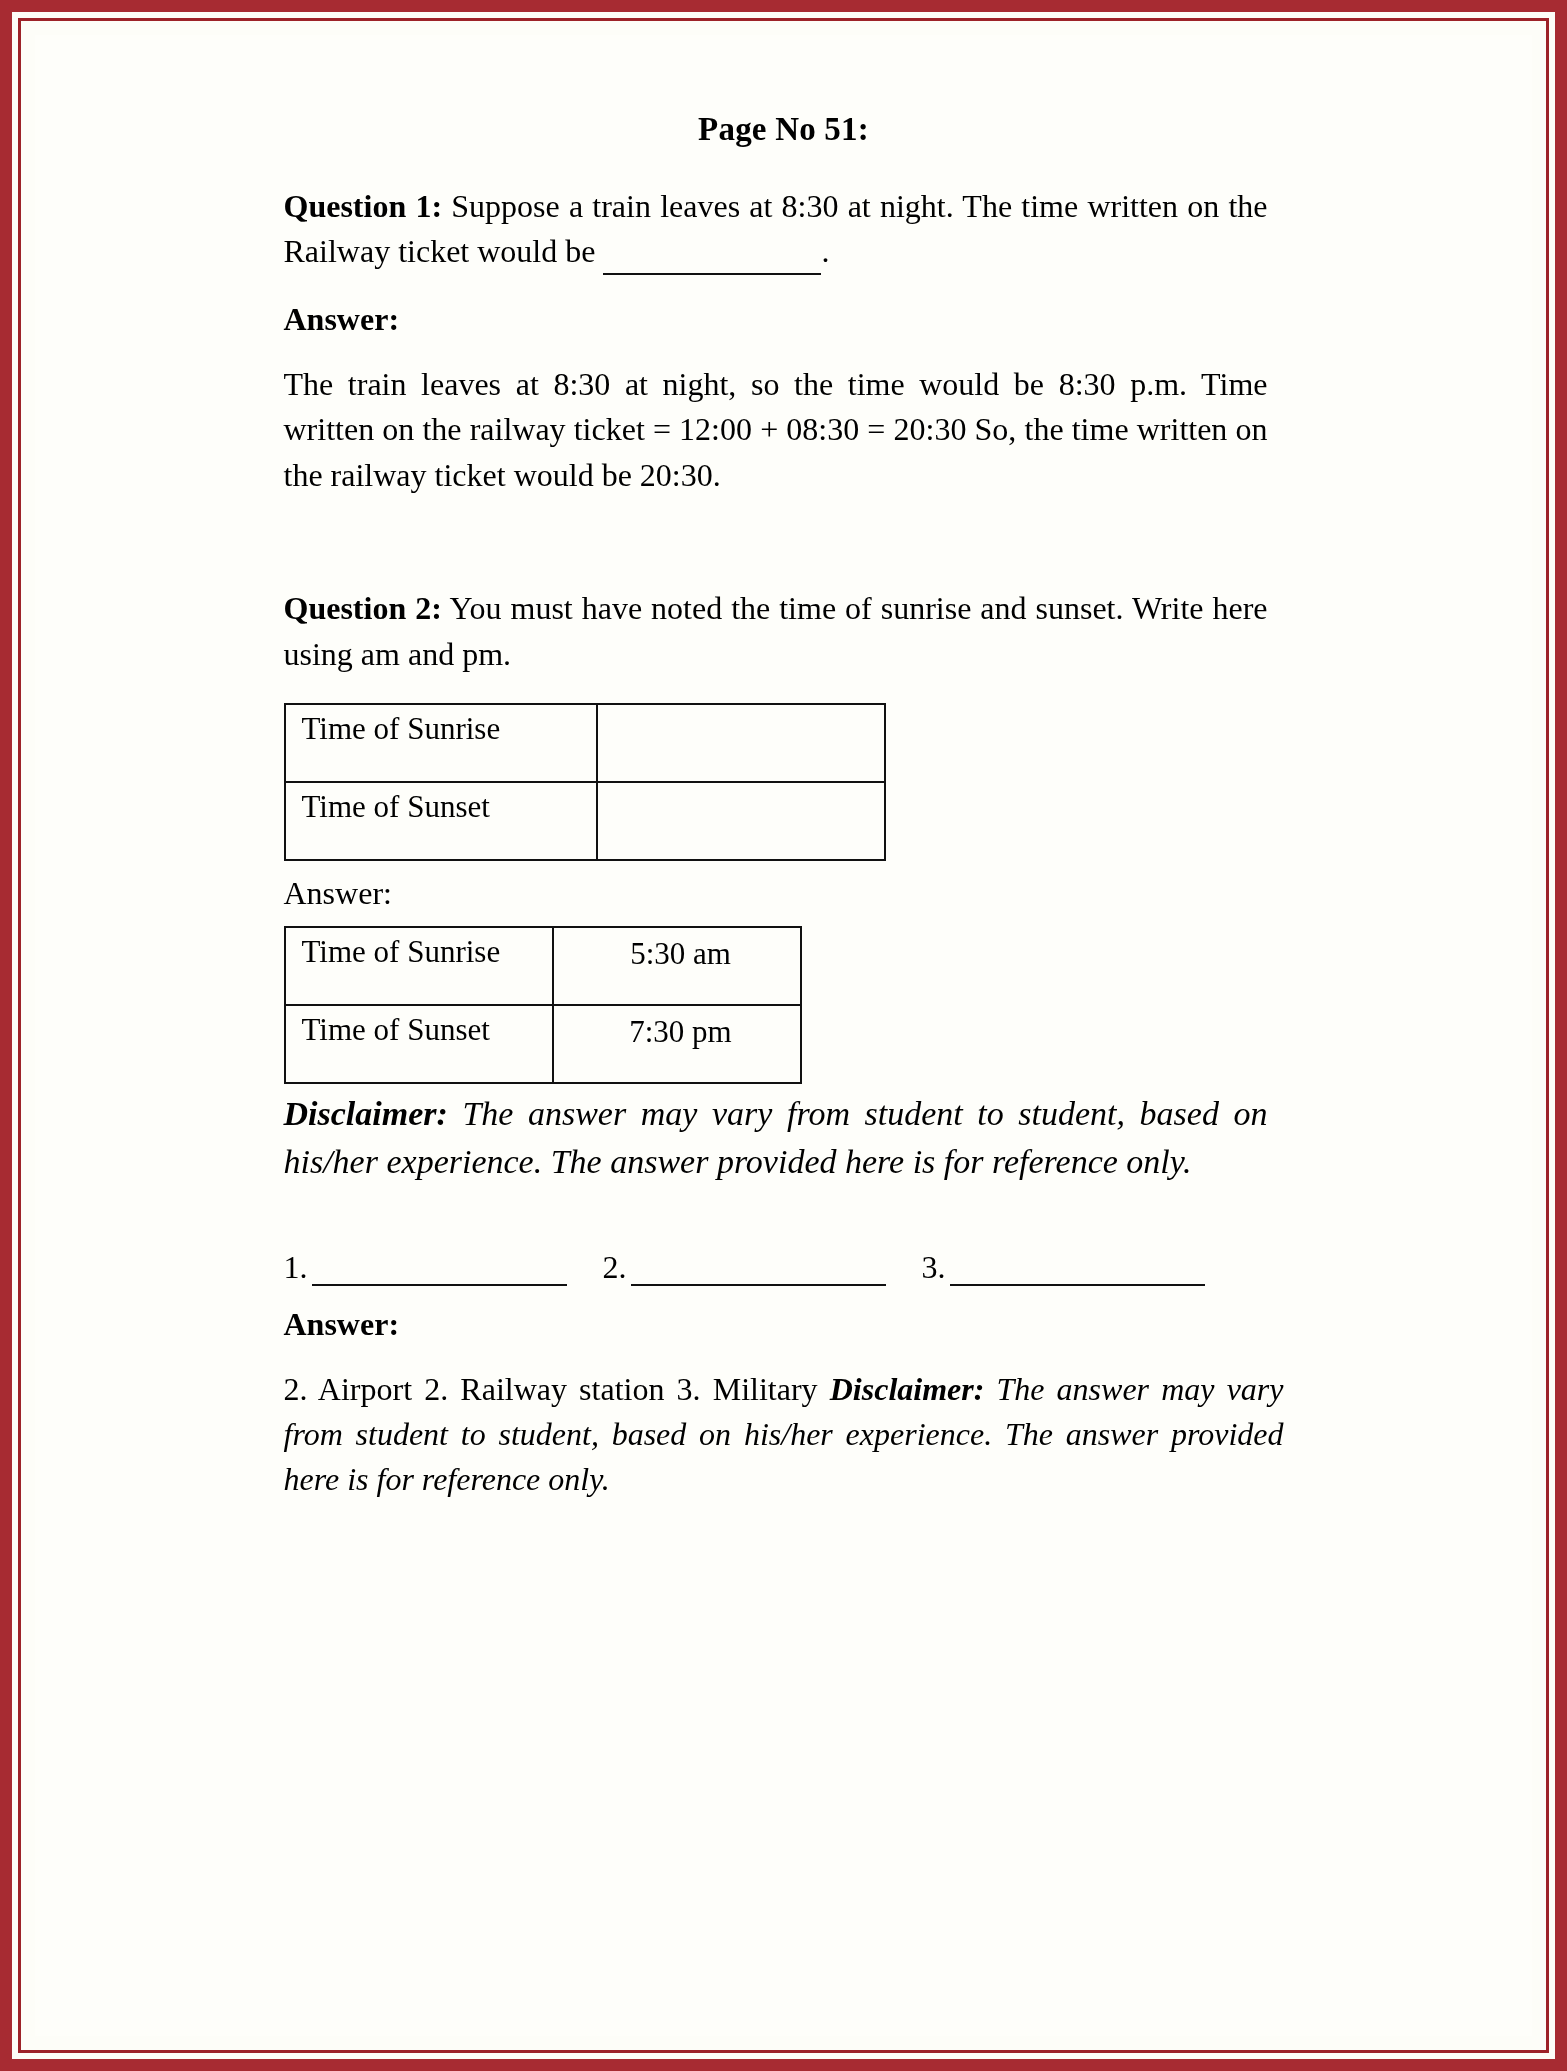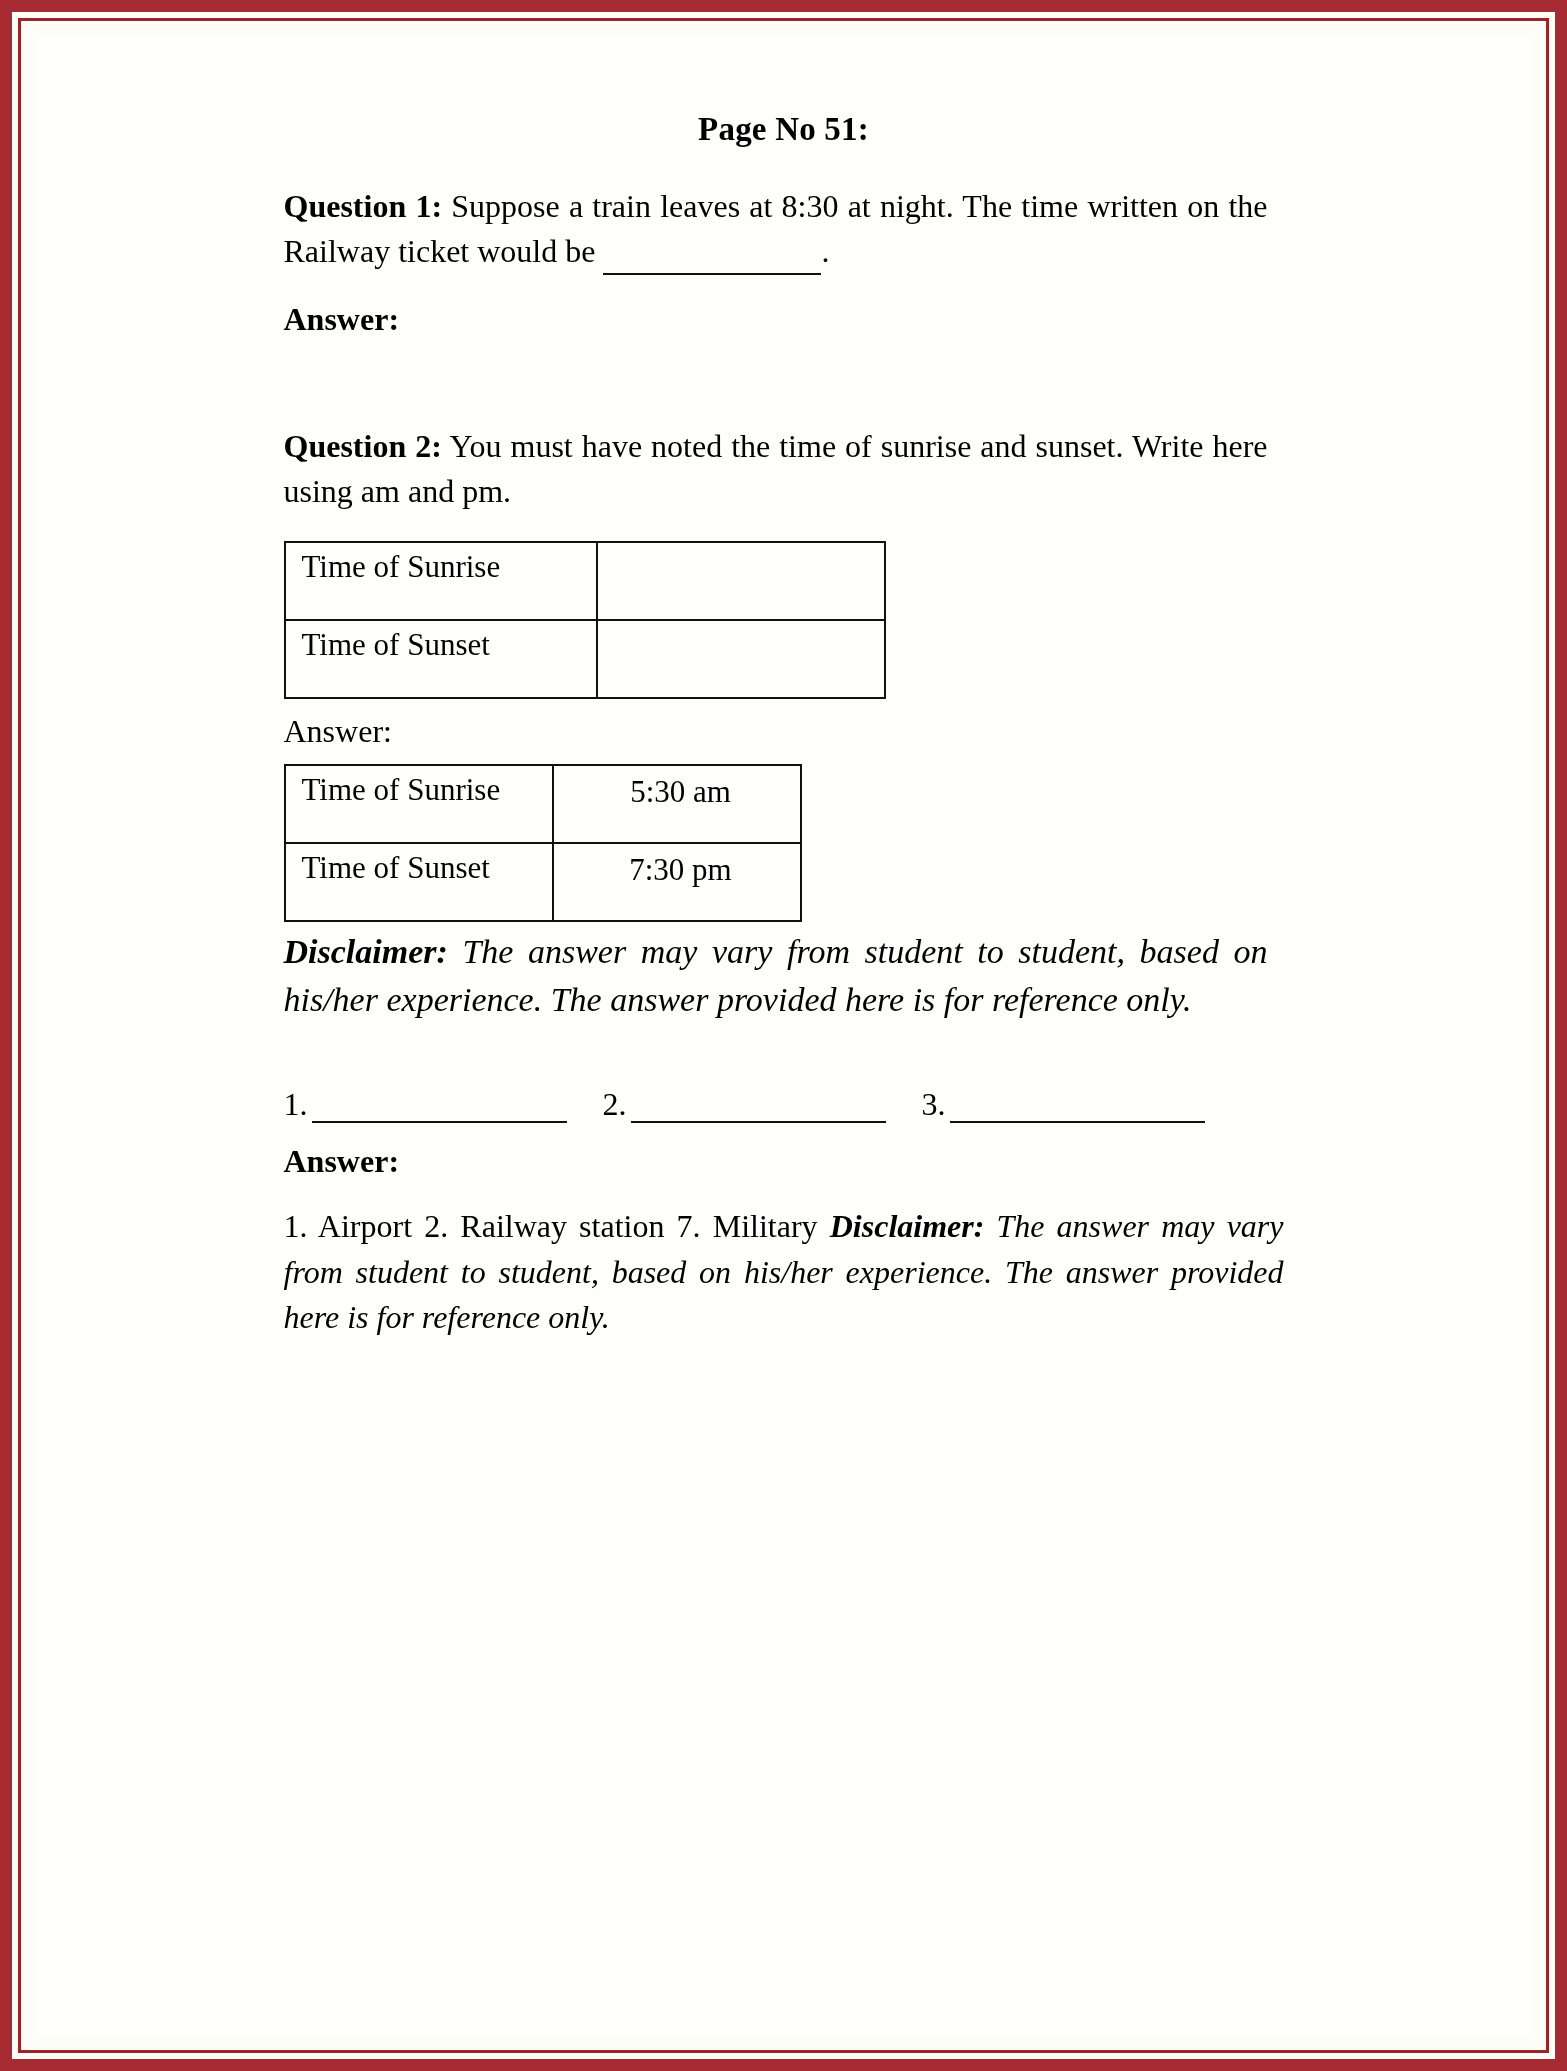--- a/index.html
+++ b/index.html
@@ -164,20 +164,21 @@
   <div class="content">
 
     <div class="page-title">Page No 51:</div>
 
     <p class="para">
       <span class="q-label">Question 1:</span><span> Suppose a train leaves at 8:30 at night. The time written on the Railway ticket would be </span><span class="blank-line blank-q1"></span><span>.</span>
     </p>
 
     <div class="answer-label">Answer:</div>
 
+    <p class="para">The train leaves at 8:30 at night, so the time would be 8:30 p.m. Time written on the railway ticket = 12:00 + 08:30 = 20:30 So, the time written on the railway ticket would be 20:30.</p>
 
     <div class="spacer-lg"></div>
 
     <p class="para">
       <span class="q-label">Question 2:</span><span> You must have noted the time of sunrise and sunset. Write here using am and pm.</span>
     </p>
 
     <table class="time-table empty-table">
       <tbody>
         <tr>
@@ -213,17 +214,17 @@
     <div class="spacer-lg"></div>
 
 
     <div class="numbered-blanks">
       <span class="num">1.</span><span class="blank-line blank-q3"></span><span class="gap"></span><span class="num">2.</span><span class="blank-line blank-q3"></span><span class="gap"></span><span class="num">3.</span><span class="blank-line blank-q3"></span>
     </div>
 
     <div class="answer-label">Answer:</div>
 
     <p class="mixed-answer">
-      <span>1. Airport 2. Railway station 7. Military  </span><span class="disclaimer-label">Disclaimer:</span><span class="italic-part"> The answer may vary from student to student, based on his/her experience. The answer provided here is for reference only.</span>
+      <span>2. Airport 2. Railway station 3. Military  </span><span class="disclaimer-label">Disclaimer:</span><span class="italic-part"> The answer may vary from student to student, based on his/her experience. The answer provided here is for reference only.</span>
     </p>
 
   </div>
 </div>
 
 </body></html>

